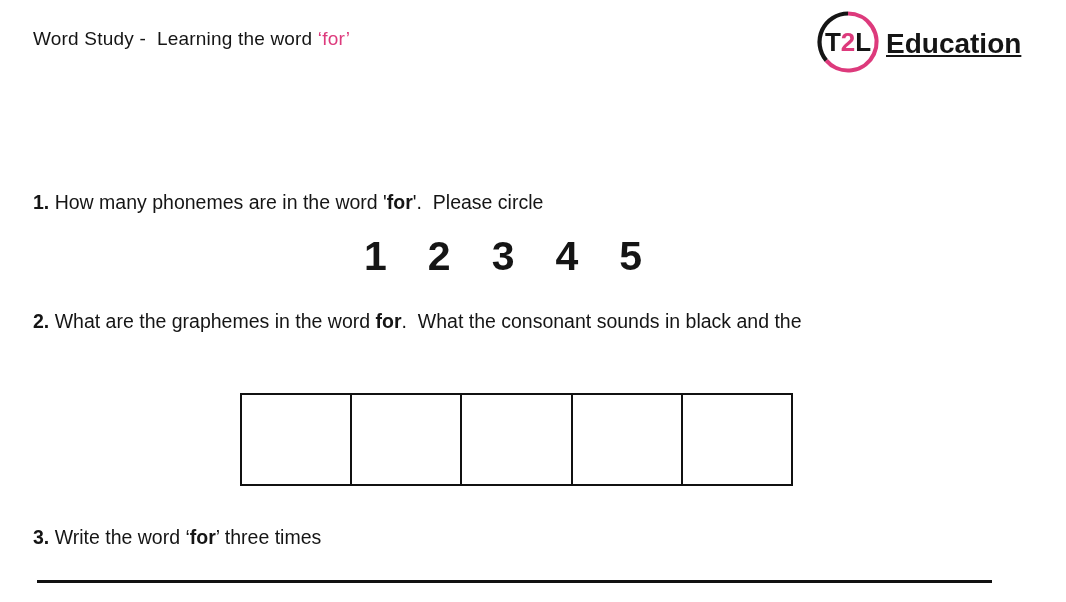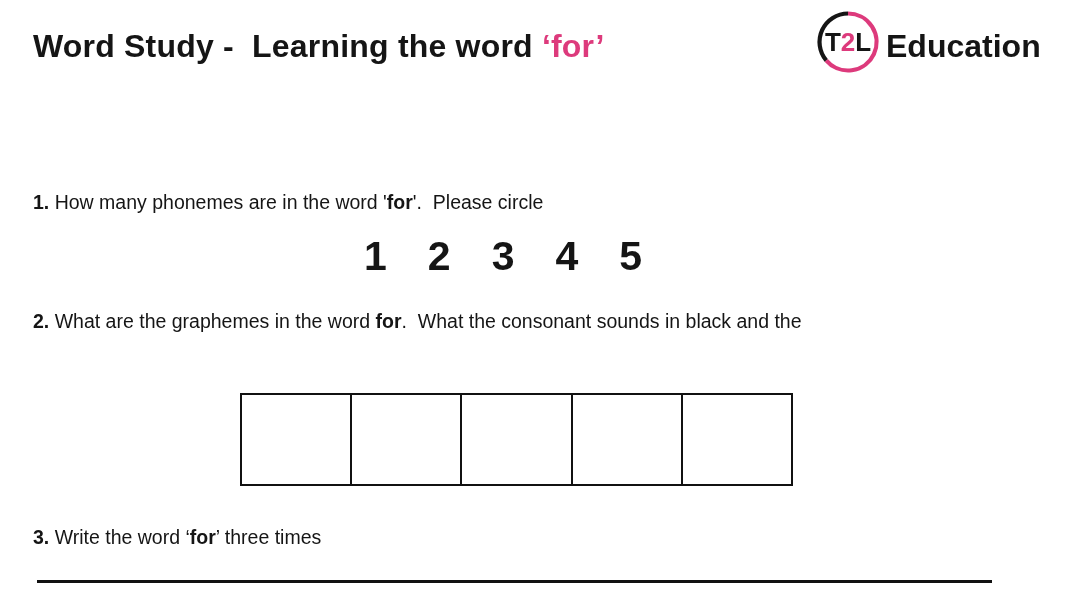--- a/index.html
+++ b/index.html
@@ -10,29 +10,29 @@
     overflow: hidden;
     font-family: "Liberation Sans", sans-serif;
     color: #151515;
   }
   .abs { position: absolute; }
   .pre { white-space: pre-wrap; }
 
   
   .title {
     left: 33px; top: 28px;
-    font-size: 32px; font-weight: 700;
+    font-size: 19px; font-weight: 400;
     letter-spacing: 0.2px;
   }
   .title .accent { color: var(--pink, #dd3a7c); }
 
   .logo { left: 815px; top: 9px; width: 66px; height: 66px; }
   .brand-text {
     left: 886px; top: 28px;
-    font-size: 32px; font-weight: 700;
+    font-size: 28px; font-weight: 700; text-decoration: underline;
   }
 
   
   .intro {
     left: 33px; top: 84px;
     font-size: 19.5px; line-height: 33px;
   }
 
   
   .question { font-size: 19.5px; line-height: 34px; }

